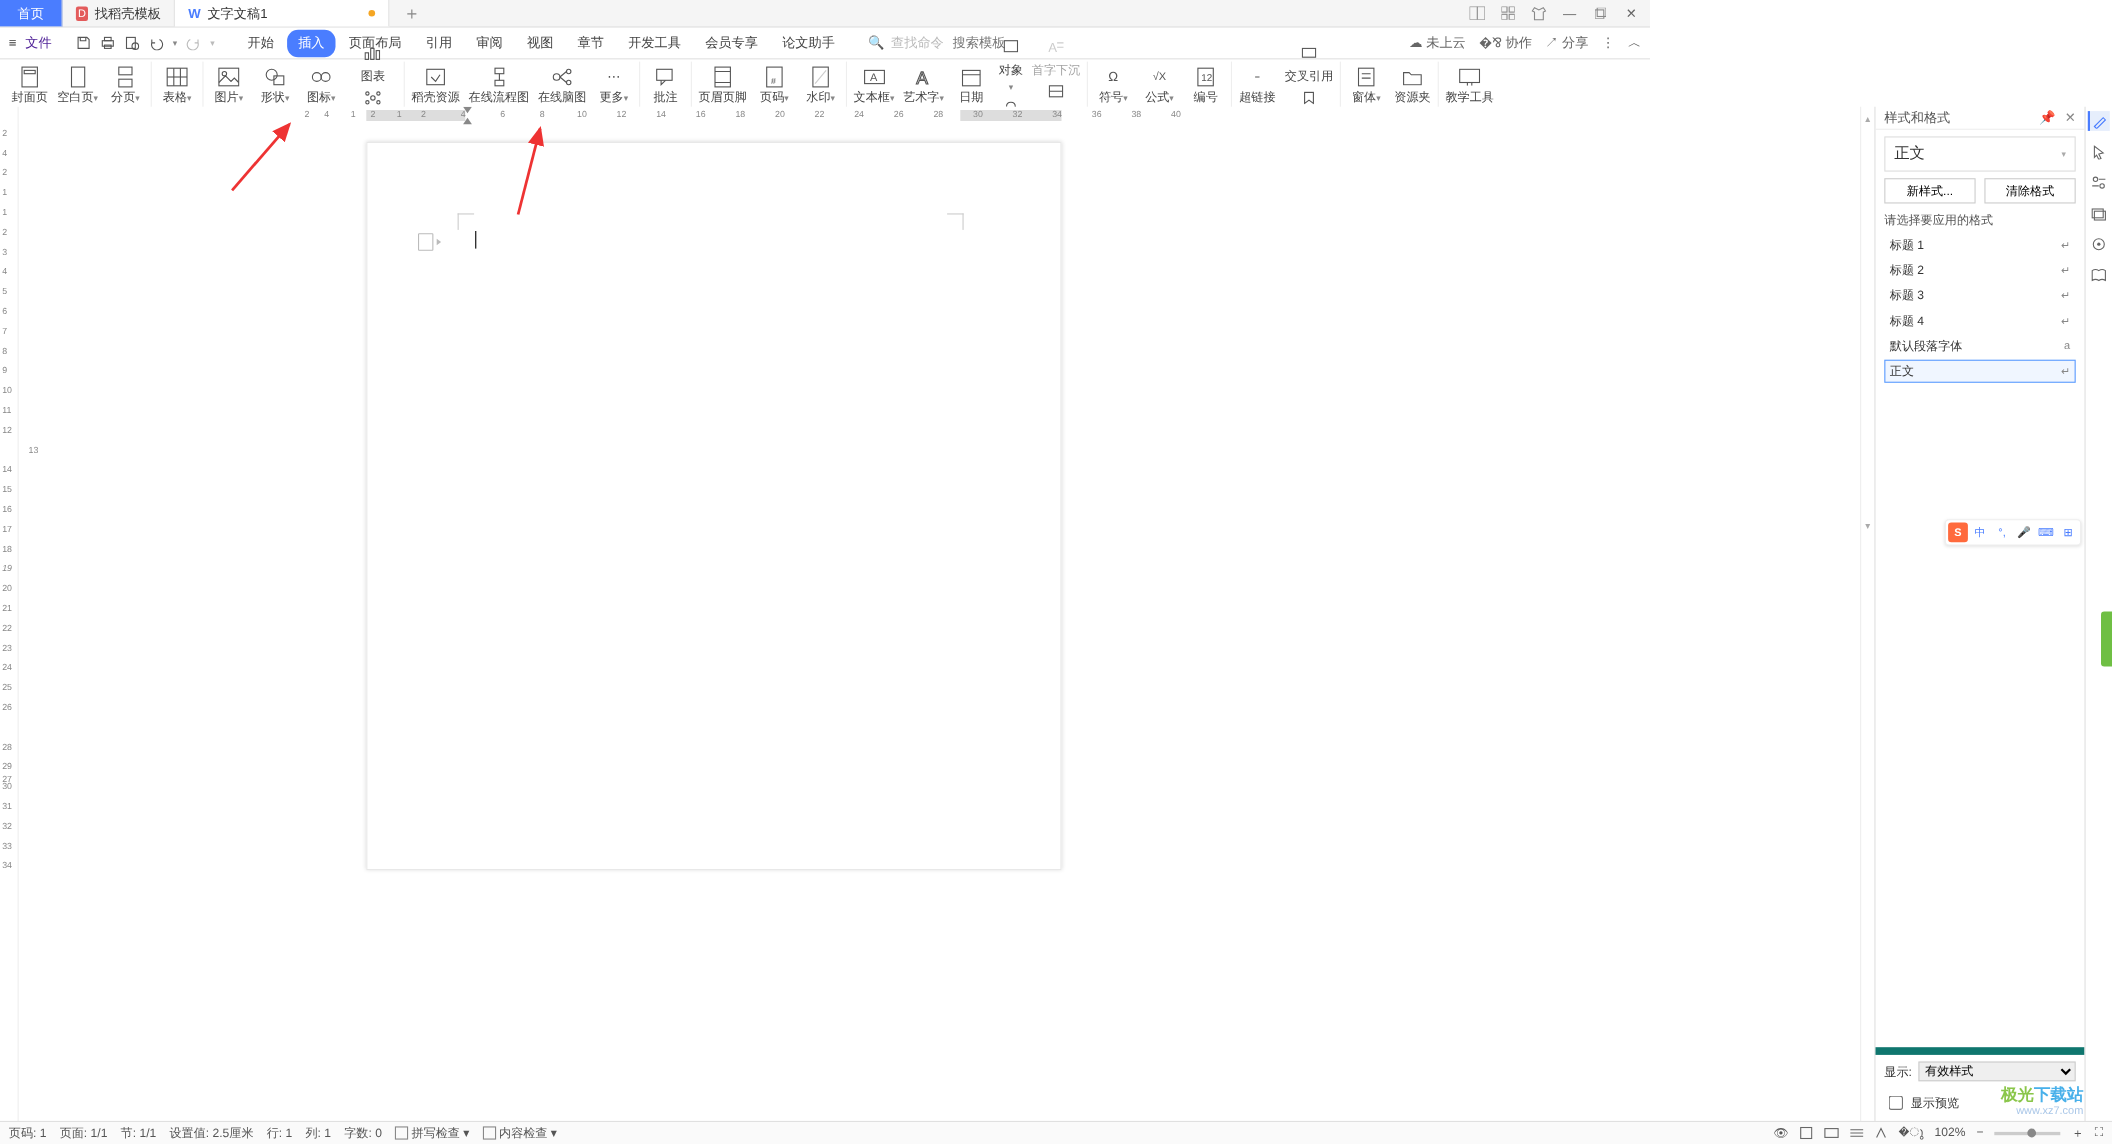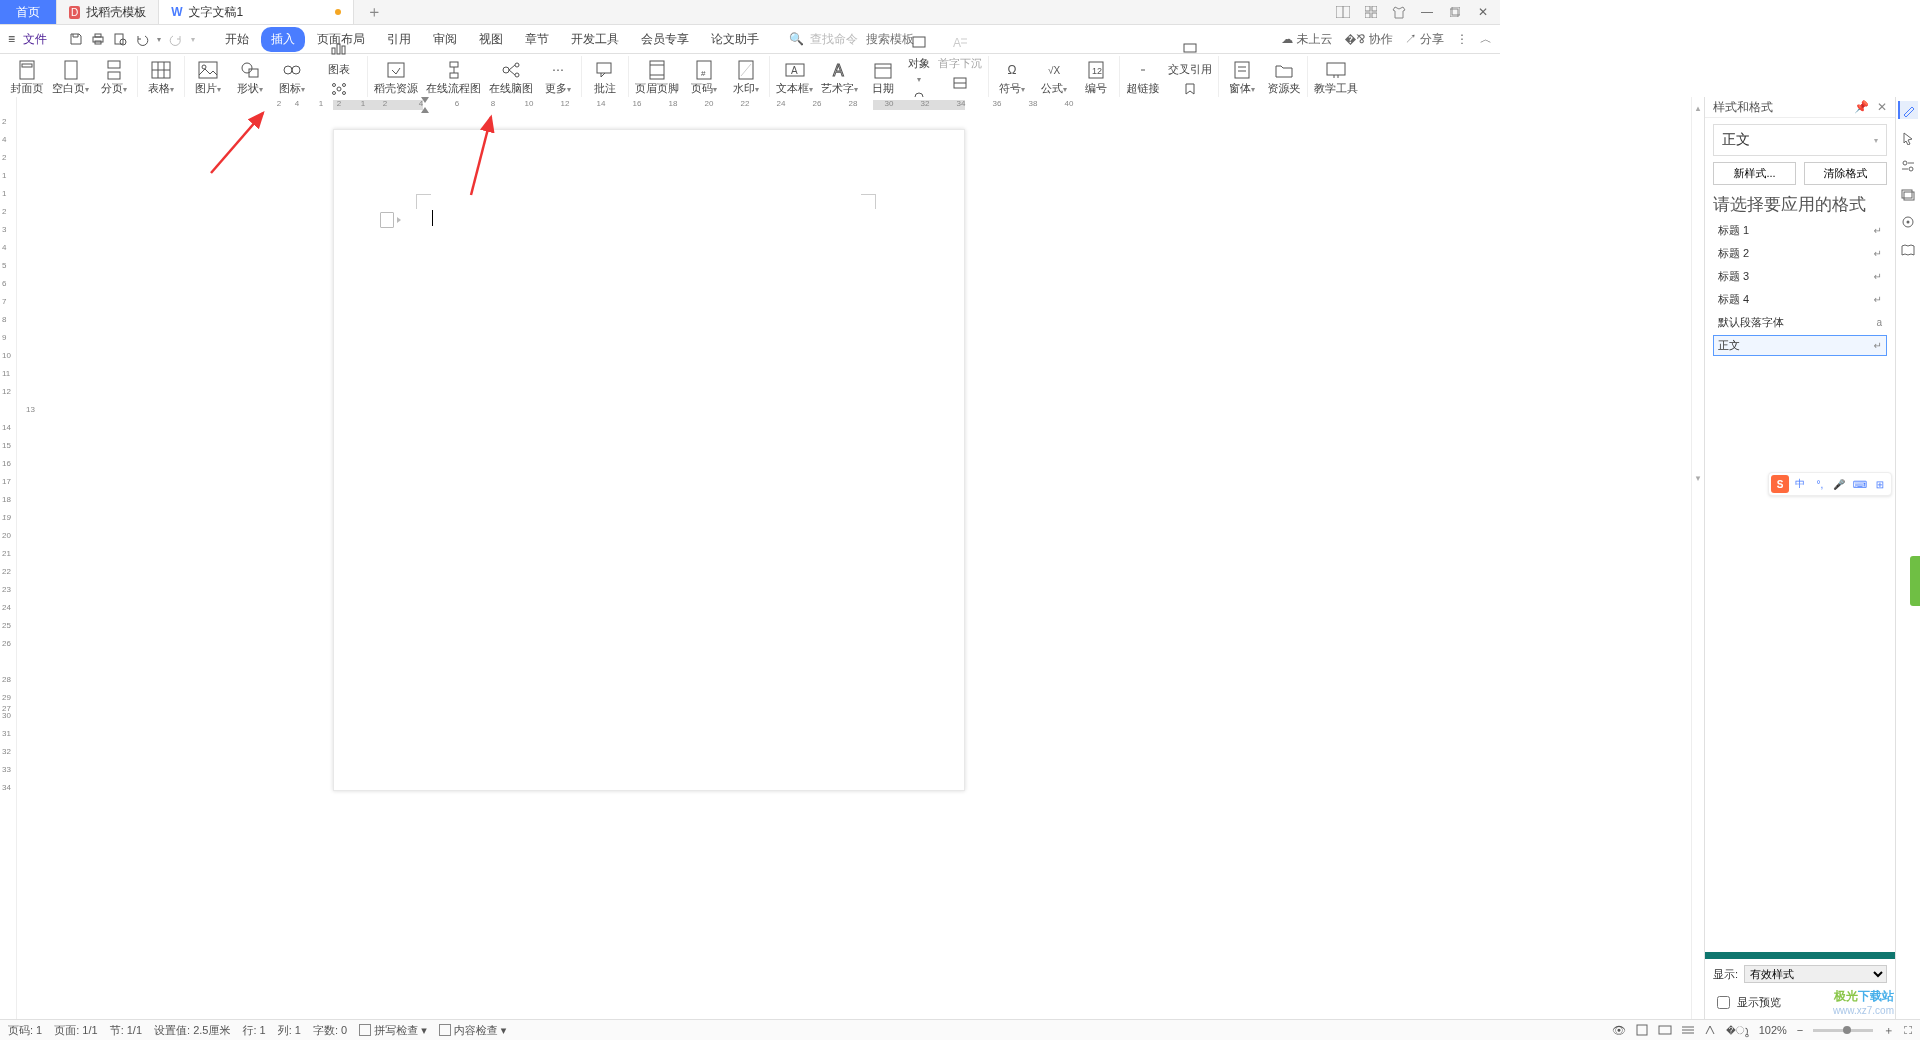--- a/index.html
+++ b/index.html
@@ -57,38 +57,38 @@
 
 .rightgutter{width:12px;border-left:1px solid #eee;display:flex;flex-direction:column;align-items:center;padding-top:6px;gap:360px;color:#aaa;font-size:9px}
 
 .sidepanel{width:190px;border-left:1px solid #e0e0e0;display:flex;flex-direction:column}
 .sp-head{height:20px;display:flex;align-items:center;justify-content:space-between;padding:0 8px;border-bottom:1px solid #eee;font-size:12px;color:#555}
 .sp-head .hicons{display:flex;gap:8px;color:#888}
 .sp-style{padding:6px 8px;display:flex;align-items:center;border:1px solid #ddd;margin:6px 8px;font-size:14px}
 .sp-style .caret{margin-left:auto;color:#aaa;font-size:8px}
 .sp-btns{display:flex;gap:8px;padding:0 8px}
 .sp-btns button{flex:1;border:1px solid #ccc;background:#fff;padding:3px 0;font-size:11px;cursor:pointer}
-.sp-label{padding:8px 8px 4px;font-size:17px;color:#555}
+.sp-label{padding:8px 8px 4px;font-size:11px;color:#555}
 .sp-list{padding:0 8px;display:flex;flex-direction:column;gap:2px}
 .sp-item{display:flex;align-items:center;justify-content:space-between;padding:2px 4px;font-size:11px;border:1px solid transparent;cursor:pointer}
 .sp-item.sel{border:1px solid #5a9bff;background:#f0f6ff}
 .sp-item .ret{font-size:10px;color:#888}
 .sp-show{padding:6px 8px;display:flex;align-items:center;gap:6px;font-size:11px;border-top:7px solid #0f766e}
 .sp-show select{flex:1;border:1px solid #ccc;font-size:11px;padding:1px}
 .sp-chk{padding:4px 8px 8px;font-size:11px;display:flex;align-items:center;gap:4px}
 
 .toolstrip{width:24px;border-left:1px solid #e0e0e0;display:flex;flex-direction:column;align-items:center;padding-top:4px;gap:10px}
 .toolstrip .t{width:18px;height:18px;display:flex;align-items:center;justify-content:center;color:#666;cursor:pointer}
 .toolstrip .t.active{background:#e6eefc;border-left:2px solid #4a7dff}
 
 .floatbar{position:absolute;right:28px;top:472px;display:flex;gap:2px;align-items:center;background:#fff;border:1px solid #eee;padding:2px;border-radius:4px;box-shadow:0 1px 3px rgba(0,0,0,.1)}
 .floatbar .fb{width:18px;height:18px;display:flex;align-items:center;justify-content:center;font-size:10px;cursor:pointer}
 .floatbar .fb.s{background:#ff6a3d;color:#fff;border-radius:3px;font-weight:bold}
 .watermark{position:absolute;right:26px;bottom:24px;text-align:right;pointer-events:none}
-.watermark .l1{color:#48b0ea;font-weight:bold;font-size:12px}
+.watermark .l1{color:#48b0ea;font-weight:bold;font-size:15px}
 .watermark .l1 .g{color:#8ac64a}
 .watermark .l2{color:#aac7e8;font-size:10px}
 .greenbar{position:absolute;right:0;top:556px;width:10px;height:50px;background:#6fbf44;border-radius:3px 0 0 3px}
 
 .statusbar{position:absolute;left:0;right:0;bottom:0;height:20px;border-top:1px solid #e0e0e0;display:flex;align-items:center;padding:0 8px;gap:12px;font-size:11px;color:#555;background:#fafafa}
 .statusbar .sright{margin-left:auto;display:flex;align-items:center;gap:10px}
 .sbtn{display:flex;align-items:center;gap:3px;cursor:pointer}
 .sq{width:10px;height:10px;border:1px solid #888}
 </style>
 </head>

